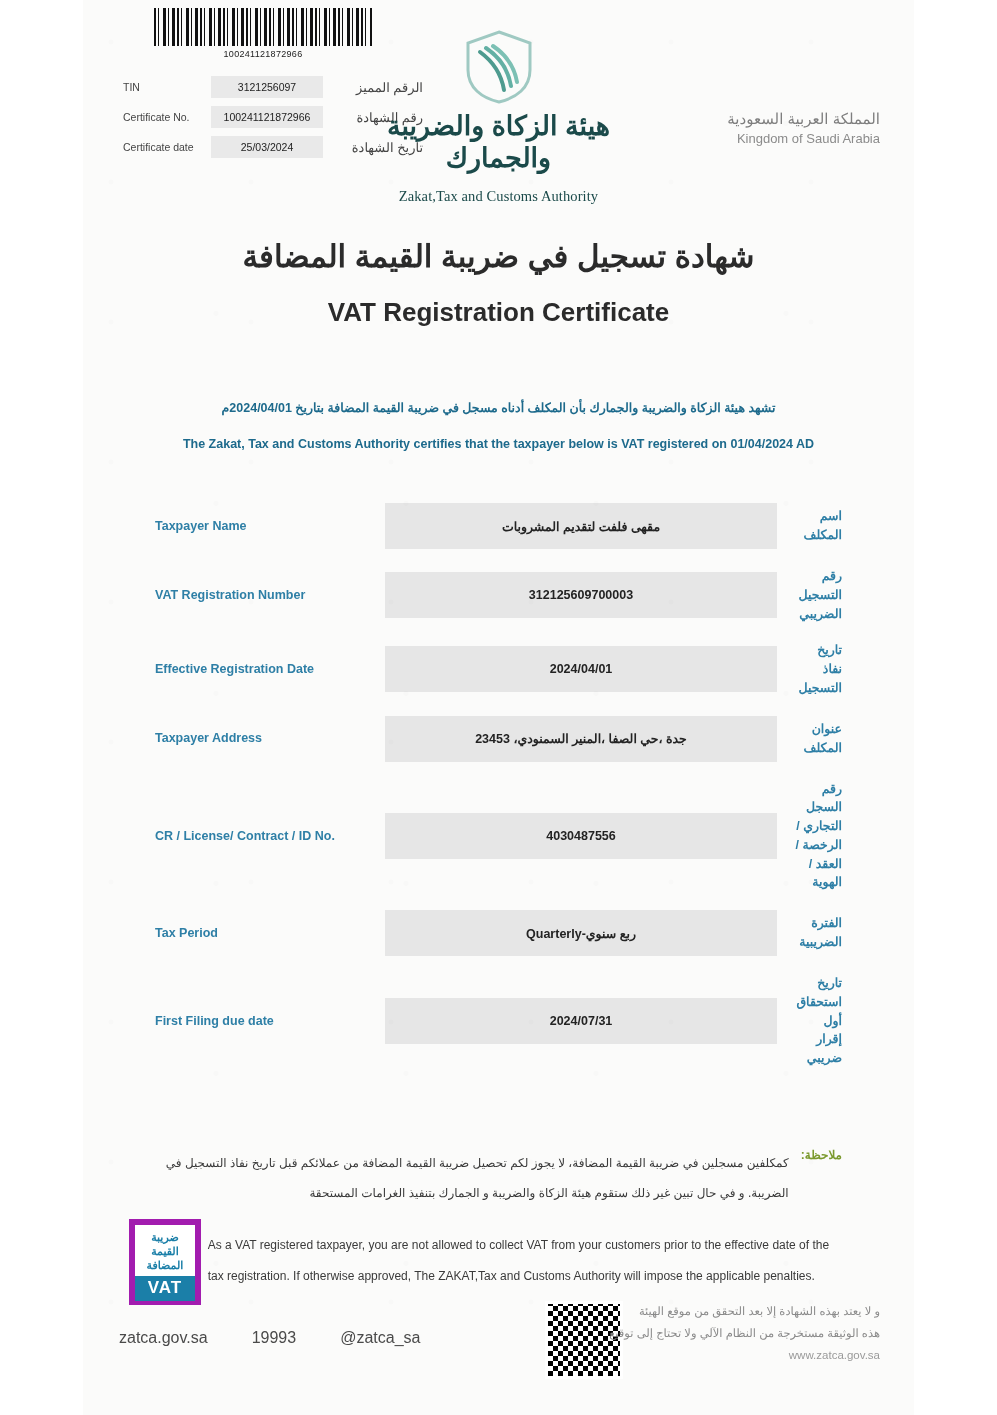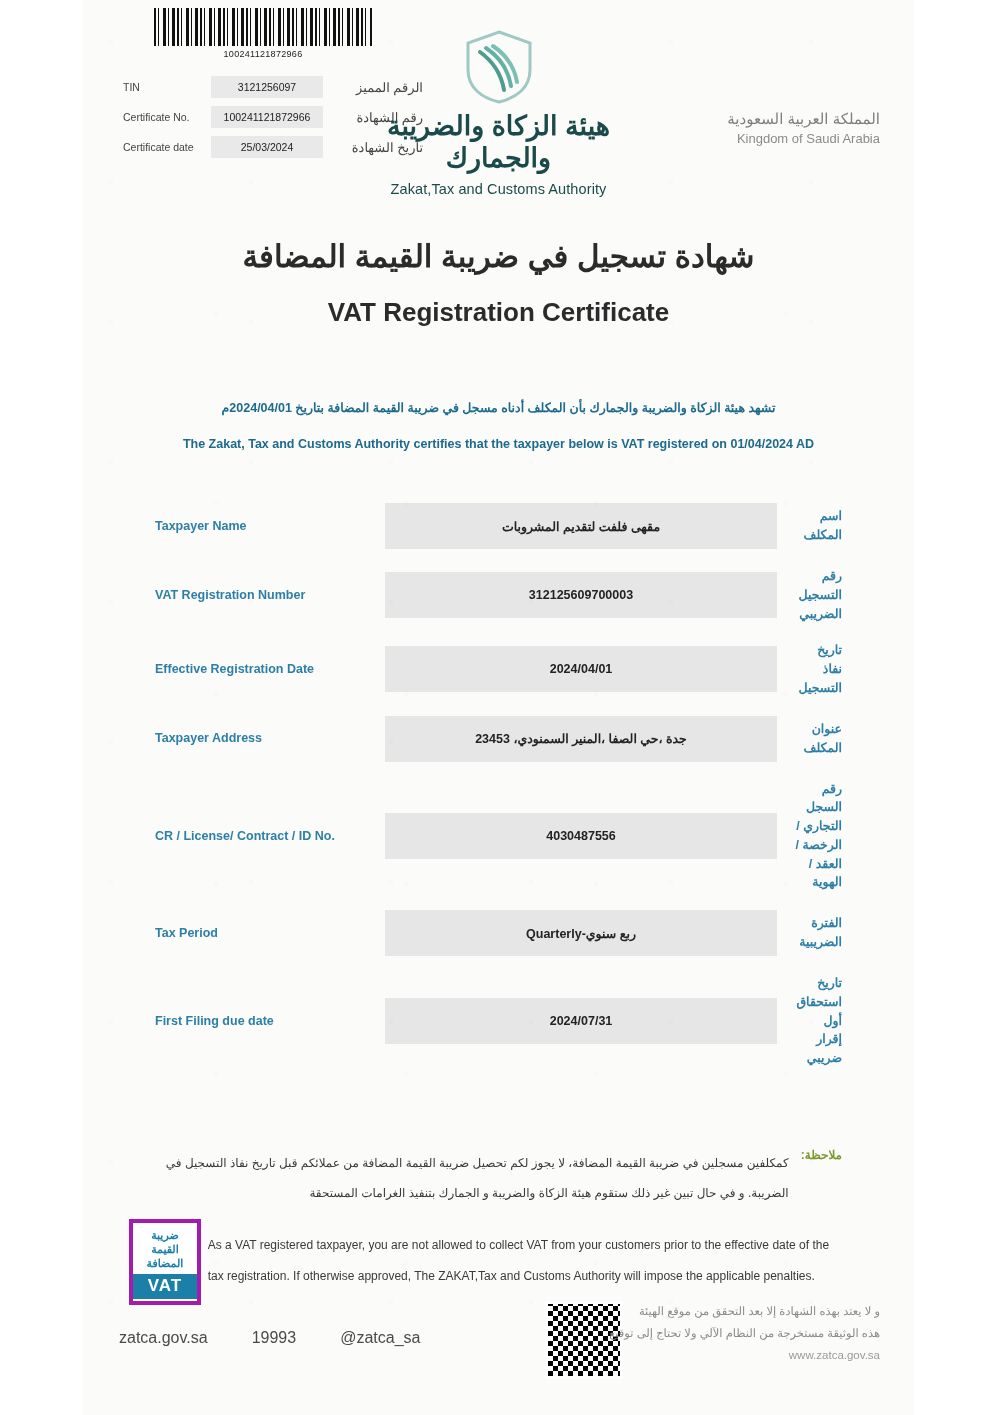--- a/index.html
+++ b/index.html
@@ -118,22 +118,23 @@
   .zatca-ar {
     font-size: 27px;
     font-weight: bold;
     color: #1b4a4a;
     direction: rtl;
     letter-spacing: 0px;
   }
   .zatca-en {
     font-size: 14.5px;
     color: #1b4a4a;
-    margin-top: 7px;
+    margin-top: 14px;
     letter-spacing: 0.1px;
+    font-family: Liberation Serif, serif;
   }
 
   .kingdom {
     position: absolute;
     right: 34px;
     top: 110px;
     text-align: right;
     color: #8b8b8b;
   }
   .kingdom-ar {
@@ -278,21 +279,21 @@
     bottom: 16px;
     height: 180px;
   }
   .vat-badge {
     position: absolute;
     left: 46px;
     top: 0;
     width: 72px;
     height: 86px;
     background: #ffffff;
-    border: 4px solid #a21caf;
+    border: 6px solid #a21caf;
     text-align: center;
     padding-top: 6px;
     box-sizing: border-box;
   }
   .vat-badge .ln {
     font-size: 11px;
     font-weight: bold;
     color: #1b7fa8;
     direction: rtl;
     line-height: 1.25;

